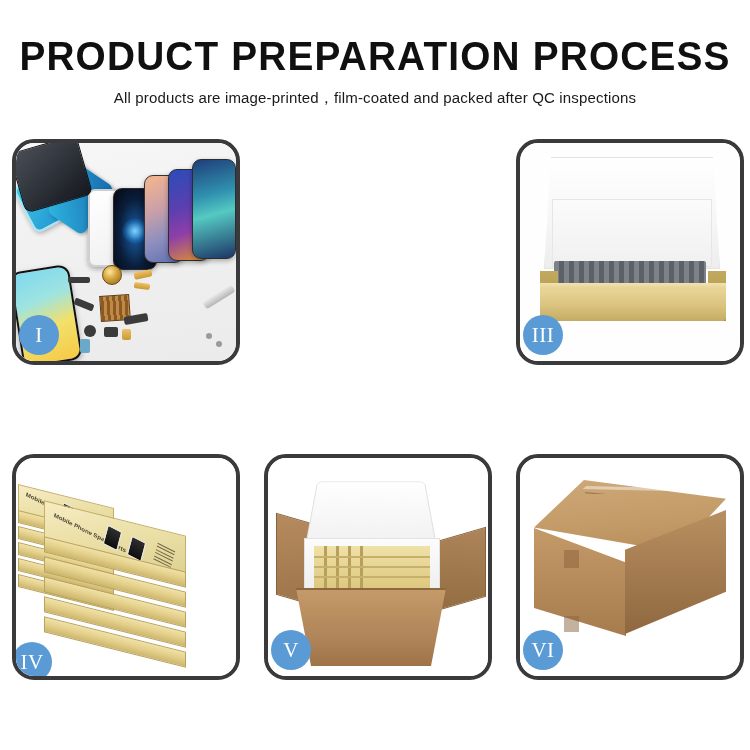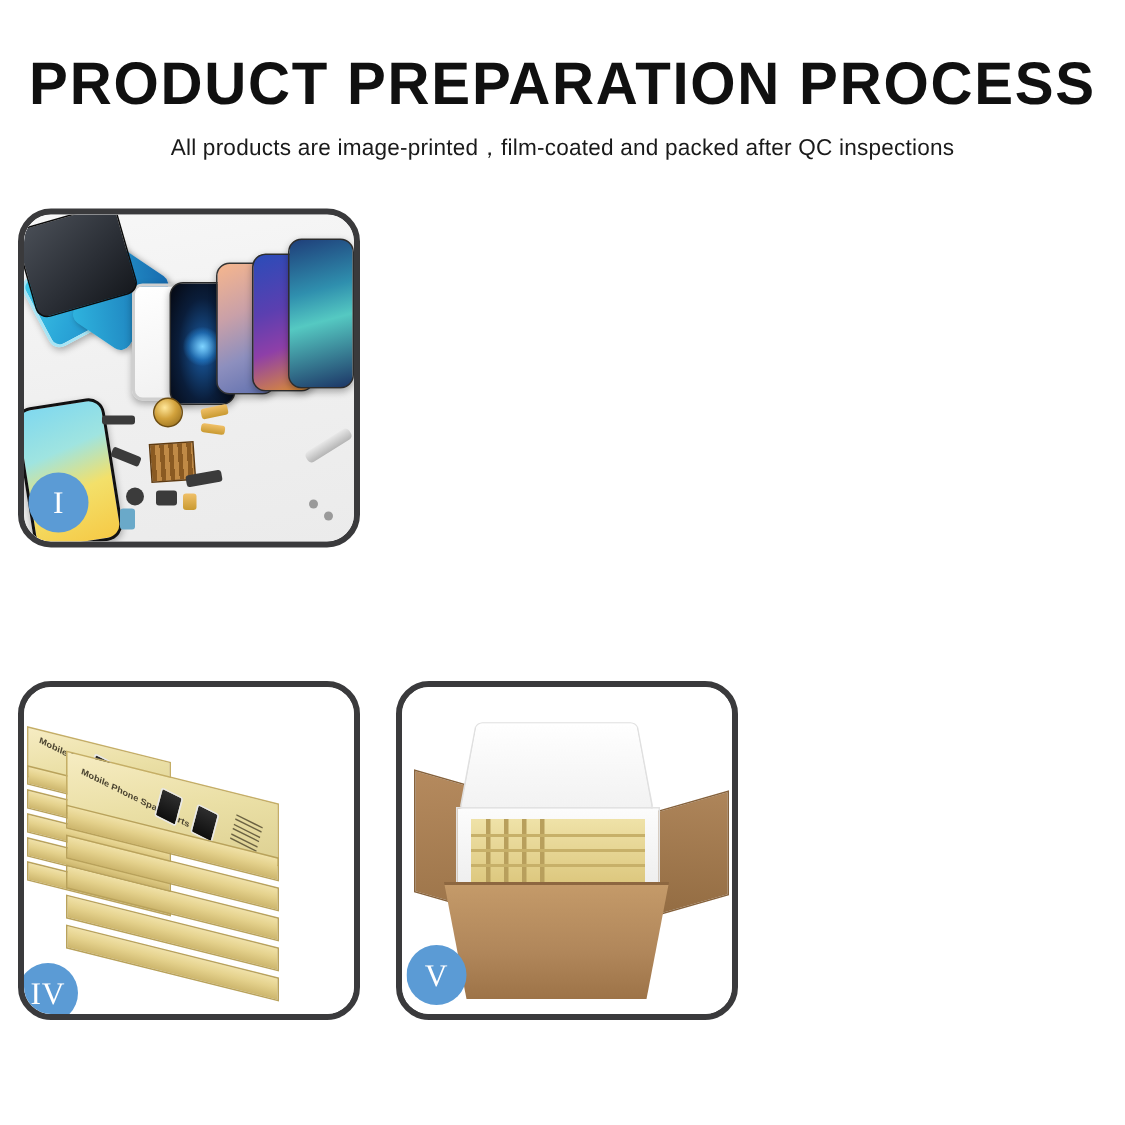--- a/index.html
+++ b/index.html
@@ -355,20 +355,33 @@
         <div class="dot" style="left:88px;top:184px;width:14px;height:10px;"></div>
         <div class="gold" style="left:106px;top:186px;width:9px;height:11px;"></div>
         <div class="dot" style="left:64px;top:196px;width:10px;height:14px;background:#6aa9c9;"></div>
         <div class="dot" style="left:190px;top:190px;width:6px;height:6px;border-radius:50%;background:#9a9a9a;"></div>
         <div class="dot" style="left:200px;top:198px;width:6px;height:6px;border-radius:50%;background:#9a9a9a;"></div>
       </div>
       <div class="badge">I</div>
     </div>
 
 
+    <div class="panel r1 c3">
+      <div class="photo">
+        <div class="p3-bg"></div>
+        <div class="p3-lid"></div>
+        <div class="p3-foam"></div>
+        <div class="p3-bubble"></div>
+        <div class="p3-boxleft"></div>
+        <div class="p3-boxright"></div>
+        <div class="p3-rim"></div>
+        <div class="p3-boxfront"></div>
+      </div>
+      <div class="badge">III</div>
+    </div>
 
     <div class="panel r2 c1">
       <div class="photo">
         <div class="p4-bg"></div>
 
         <div class="gtop" style="left:2px;top:38px;width:96px;height:34px;transform:skewY(14deg);">
           <div class="glabel" style="left:6px;top:13px;transform:rotate(14deg);">Mobile Phone Spare Parts</div>
           <div class="gscreen" style="left:42px;top:7px;width:12px;height:17px;transform:rotate(14deg);"></div>
           <div class="gscreen" style="left:60px;top:11px;width:12px;height:17px;transform:rotate(14deg);"></div>
           <div class="glines" style="left:80px;top:12px;width:14px;transform:rotate(14deg);">
@@ -421,15 +434,28 @@
             <div class="v" style="left:46px;"></div>
           <div class="h" style="top:10px;"></div>
             <div class="h" style="top:20px;"></div>
           <div class="h" style="top:30px;"></div>
         </div>
         <div class="p5-body"></div>
       </div>
       <div class="badge">V</div>
     </div>
 
+    <div class="panel r2 c3">
+      <div class="photo">
+        <div class="p6-bg"></div>
+        <div class="p6-top"></div>
+        <div class="p6-left"></div>
+        <div class="p6-right"></div>
+        <div class="p6-seamT"></div>
+        <div class="p6-tape"></div>
+        <div class="p6-tab1"></div>
+        <div class="p6-tab2"></div>
+      </div>
+      <div class="badge">VI</div>
+    </div>
 
   </div>
 </div>
 
 </body></html>

